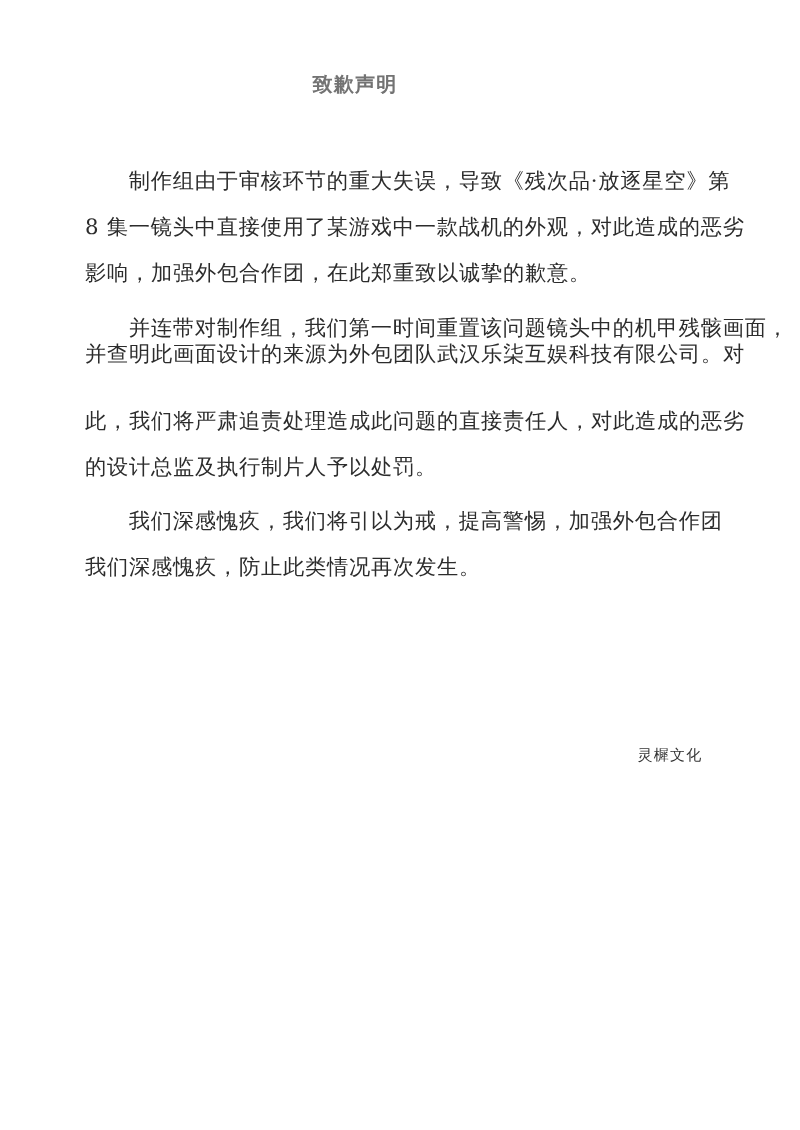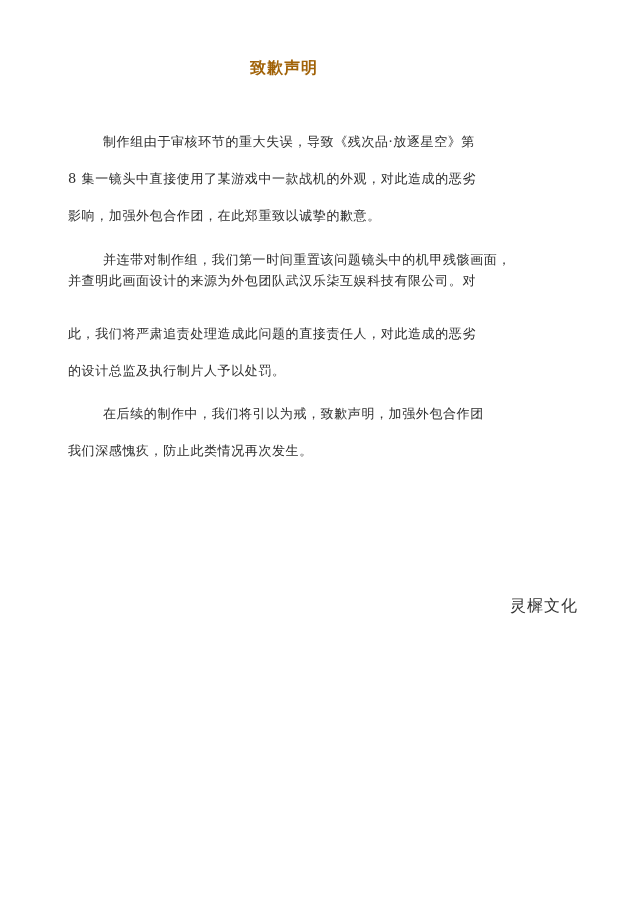--- a/index.html
+++ b/index.html
@@ -3,29 +3,29 @@
 <meta charset="utf-8">
 <style>
   html, body { margin: 0; padding: 0; }
   body {
     width: 640px; height: 904px; background: #ffffff; position: relative; overflow: hidden;
     font-family: "DejaVu Serif", "Liberation Serif", serif; color: #2a2a2a;
   }
   .title {
     position: absolute; top: 58px; left: 0; width: 568px; text-align: center;
     font-family: "DejaVu Sans", "Liberation Sans", sans-serif; font-weight: bold;
-    font-size: 16px; color: #a16207; letter-spacing: 1px;
+    font-size: 16px; color: #737373; letter-spacing: 1px;
   }
   .line {
-    position: absolute; left: 68px; font-size: 13px; white-space: nowrap; color: #2c2c2c;
+    position: absolute; left: 68px; font-size: 17px; white-space: nowrap; color: #2c2c2c;
     letter-spacing: 0.6px;
   }
   .indent { left: 103px; }
   .sign {
-    position: absolute; top: 596px; left: 510px; font-size: 16px; color: #333;
+    position: absolute; top: 596px; left: 510px; font-size: 12px; color: #333;
     letter-spacing: 1px;
   }
 </style>
 </head>
 <body>
 
 <div>
   <div class="title">致歉声明</div>
 
   <div>
@@ -35,18 +35,18 @@
   </div>
 
   <div>
     <div class="line indent" style="top:251px">并连带对制作组，我们第一时间重置该问题镜头中的机甲残骸画面，</div>
     <div class="line" style="top:272px">并查明此画面设计的来源为外包团队武汉乐柒互娱科技有限公司。对</div>
     <div class="line" style="top:325px">此，我们将严肃追责处理造成此问题的直接责任人，对此造成的恶劣</div>
     <div class="line" style="top:362px">的设计总监及执行制片人予以处罚。</div>
   </div>
 
   <div>
-    <div class="line indent" style="top:405px">在后续的制作中，我们将引以为戒，致歉声明，加强外包合作团</div>
+    <div class="line indent" style="top:405px">我们深感愧疚，我们将引以为戒，提高警惕，加强外包合作团</div>
     <div class="line" style="top:442px">我们深感愧疚，防止此类情况再次发生。</div>
   </div>
 
   <div class="sign">灵樨文化</div>
 </div>
 
 </body></html>

